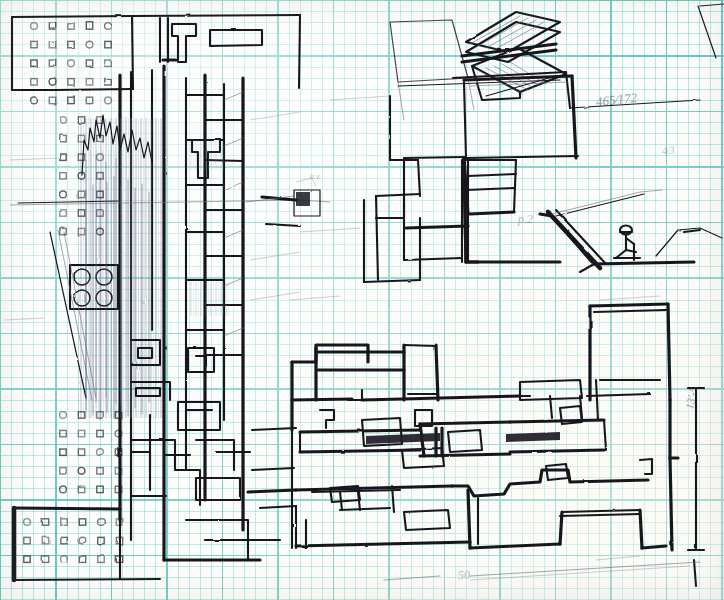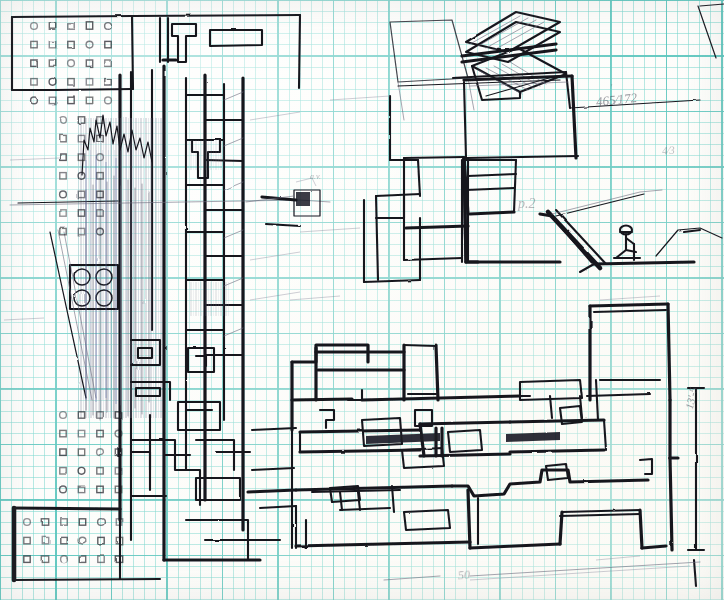--- a/index.html
+++ b/index.html
@@ -447,18 +447,18 @@
       <path class="pencil2" d="M600 300 L660 296 M596 560 L640 556"></path>
     </g>
   </svg>
 
   <div>
     <div class="note" style="left:596px;top:92px;font-size:13px;transform:rotate(-6deg);">465⁄172</div>
     <div class="note" style="left:662px;top:144px;font-size:11px;transform:rotate(-4deg);opacity:.35;">4⁄3</div>
     <div class="note" style="left:680px;top:392px;font-size:11px;transform:rotate(-78deg);">13'-5</div>
     <div class="note" style="left:458px;top:568px;font-size:12px;transform:rotate(-5deg);opacity:.4;">50</div>
     <div class="note" style="left:310px;top:172px;font-size:8px;opacity:.4;">a.v.</div>
-    <div class="note" style="left:518px;top:196px;font-size:14px;opacity:.38;">p.2</div>
+    <div class="note" style="left:518px;top:212px;font-size:12px;opacity:.38;">p.2</div>
     <div class="note" style="left:610px;top:82px;font-size:10px;opacity:.3;">'</div>
   </div>
 
   <div class="vignette"></div>
 </div>
 
 </body></html>

